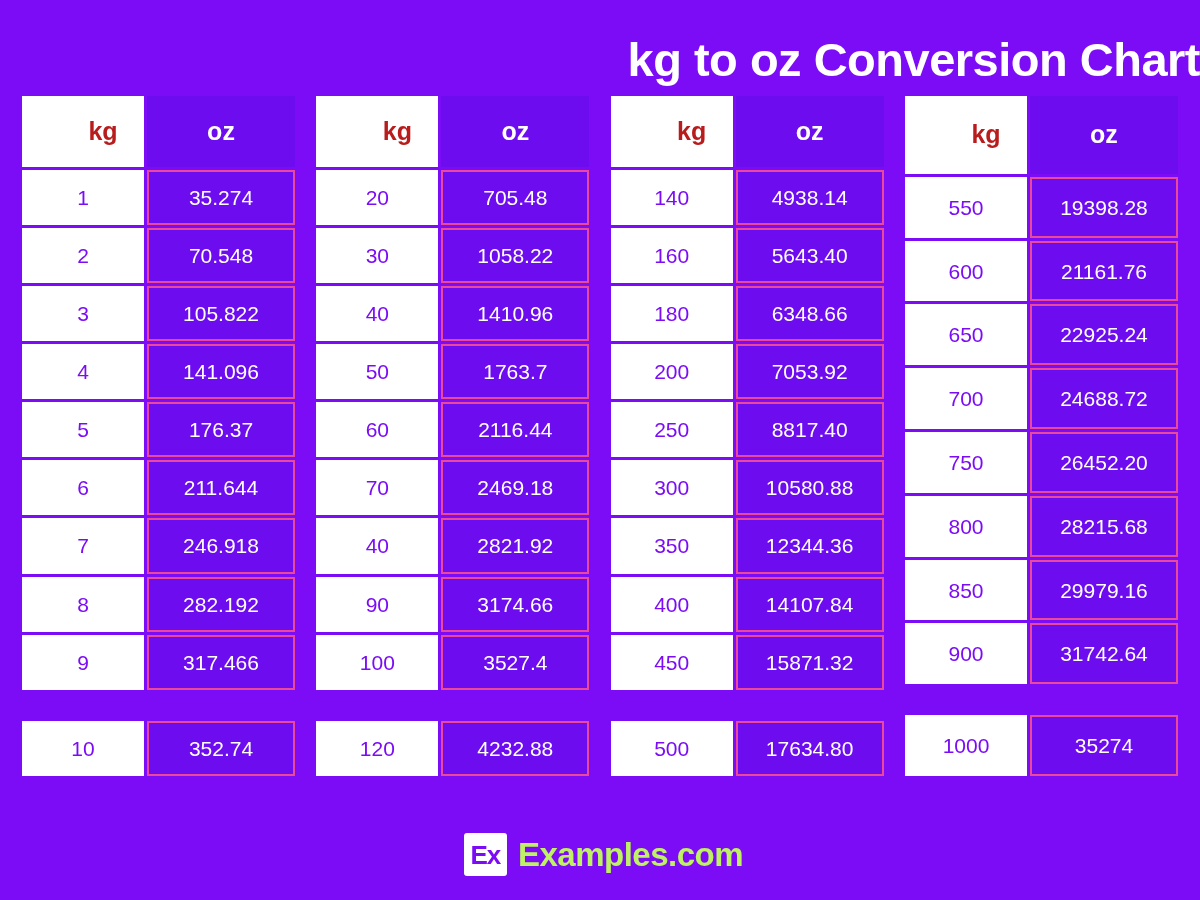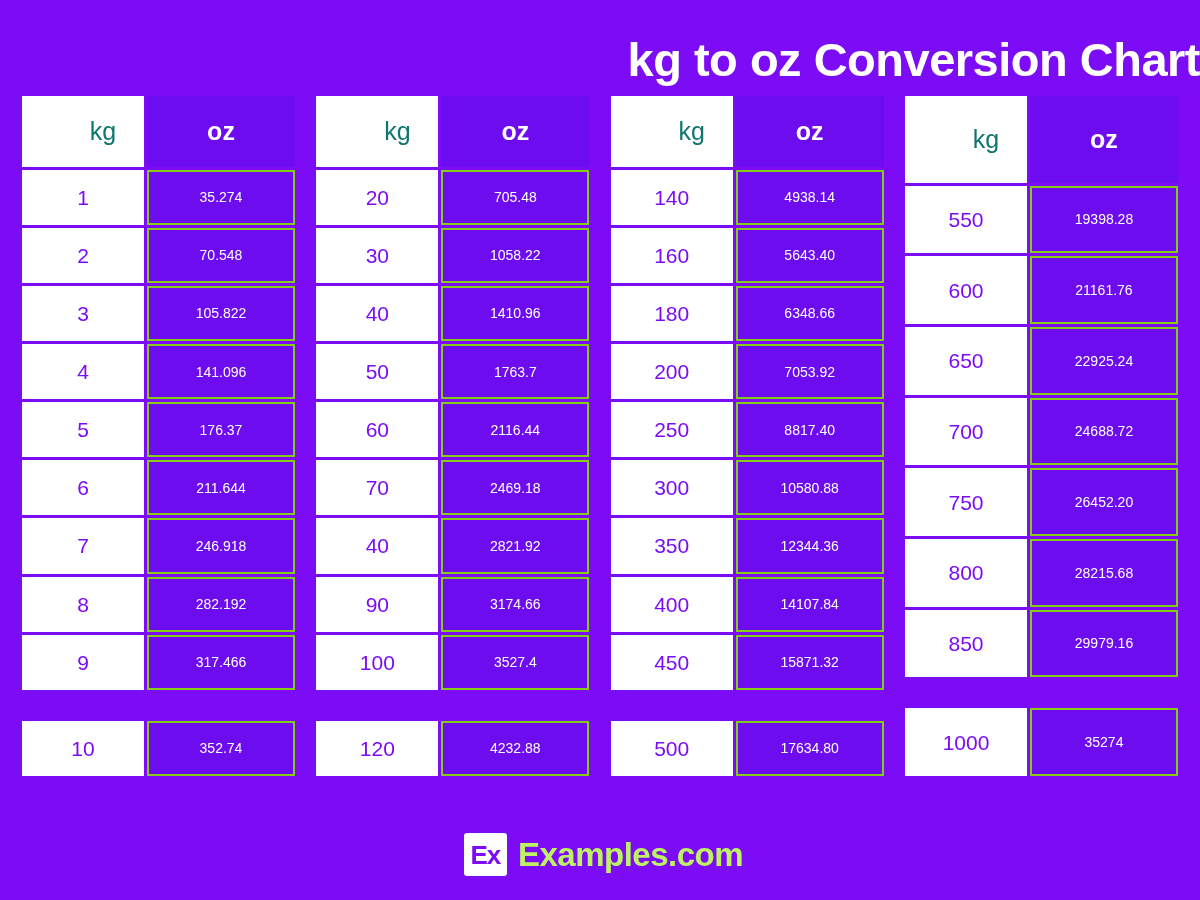--- a/index.html
+++ b/index.html
@@ -65,30 +65,30 @@
     color: #7B0CF5;
     font-size: 21px;
     margin-right: 3px;
   }
 
   
   .cell-oz {
     flex: 1;
     background: #6E0CF0;
     color: #FFFFFF;
-    font-size: 14px;
-    border: 2px solid #84cc16;
+    font-size: 21px;
+    border: 2px solid #ec4899;
   }
 
   
   .trow-head { flex: 1.28 1 0; }
   .trow-head .cell-kg {
     font-size: 25px;
-    font-weight: normal;
-    color: #0f766e;
+    font-weight: bold;
+    color: #b91c1c;
     padding-left: 40px;
   }
   .trow-head .cell-oz {
     font-size: 25px;
     font-weight: bold;
     border: none;
   }
 
   
   .footer {
@@ -296,20 +296,24 @@
       </div>
       <div class="trow">
         <div class="cell cell-kg">800</div>
         <div class="cell cell-oz">28215.68</div>
       </div>
       <div class="trow">
         <div class="cell cell-kg">850</div>
         <div class="cell cell-oz">29979.16</div>
       </div>
       <div class="trow">
+        <div class="cell cell-kg">900</div>
+        <div class="cell cell-oz">31742.64</div>
+      </div>
+      <div class="trow">
         <div class="cell cell-kg">1000</div>
         <div class="cell cell-oz">35274</div>
       </div>
     </div>
 </div>
 
 <div class="footer">
   <div class="logo-mark">Ex</div>
   <div class="logo-text">Examples.com</div>
 </div>

